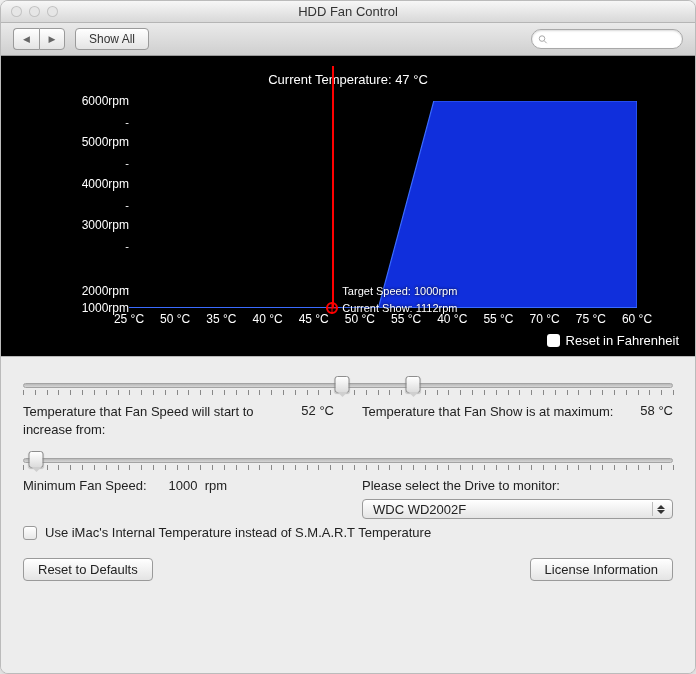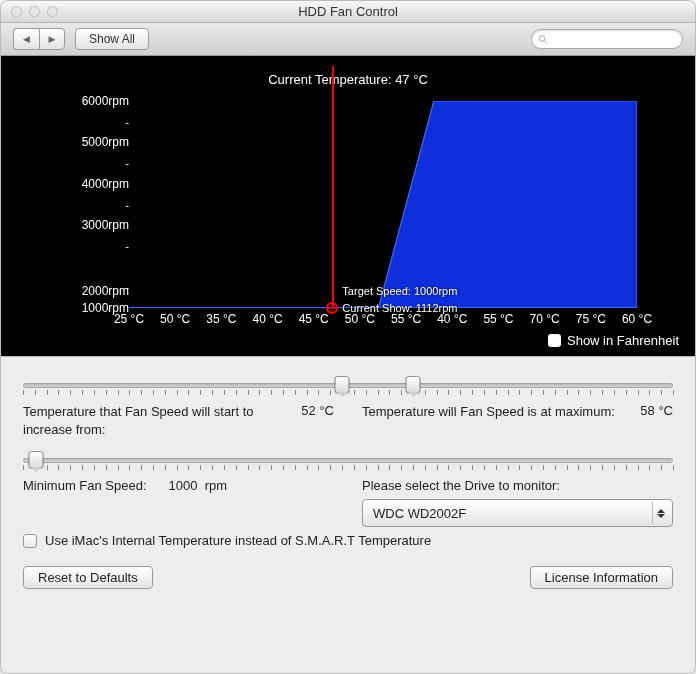--- a/index.html
+++ b/index.html
@@ -101,21 +101,21 @@
   .chk { display: flex; align-items: center; gap: 8px; margin: 6px 0; }
   .chk .cbox {
     width: 14px; height: 14px; border-radius: 3px;
     background: linear-gradient(#fff,#e7e7e7); border: 1px solid #999;
     box-shadow: inset 0 1px 0 #fff;
   }
   .select {
     position: relative; margin-top: 6px;
     background: linear-gradient(#ffffff,#e4e4e4);
     border: 1px solid #9a9a9a; border-radius: 4px;
-    height: 28px; display:flex; align-items:center;
+    height: 20px; display:flex; align-items:center;
     padding: 0 24px 0 10px; font-size: 13px;
     box-shadow: 0 1px 0 #fff inset;
   }
   .select .arrows {
     position:absolute; right:4px; top:2px; bottom:2px; width:16px;
     border-left:1px solid #bcbcbc; display:flex; flex-direction:column;
     align-items:center; justify-content:center; gap:1px;
   }
   .select .arrows .up, .select .arrows .down { width:0; height:0; border-left:4px solid transparent; border-right:4px solid transparent; }
   .select .arrows .up { border-bottom:4px solid #333; }
@@ -198,21 +198,21 @@
         <div class="xtick" style="left: 54.5455%;">55 °C</div>
         <div class="xtick" style="left: 63.6364%;">40 °C</div>
         <div class="xtick" style="left: 72.7273%;">55 °C</div>
         <div class="xtick" style="left: 81.8182%;">70 °C</div>
         <div class="xtick" style="left: 90.9091%;">75 °C</div>
         <div class="xtick" style="left: 100%;">60 °C</div>
       </div>
 
     <div class="fahr">
       <div class="box"></div>
-      <span>Show in Fahrenheit</span>
+      <span>Reset in Fahrenheit</span>
     </div>
   </div>
 
   <div class="controls">
 
     <div class="slider">
       <div class="track"></div>
       <div class="tickmarks" id="tk1">
           <div class="tm" style="left: 0%;"></div>
           <div class="tm" style="left: 1.81818%;"></div>
@@ -274,21 +274,21 @@
       <div class="thumb" id="thumbA" style="left: 49.0909%;"></div>
       <div class="thumb" id="thumbB" style="left: 60%;"></div>
     </div>
 
     <div class="row">
       <div class="half">
         <div class="lbl">Temperature that Fan Speed will start to increase from:</div>
         <div class="val">52 °C</div>
       </div>
       <div class="half">
-        <div class="lbl">Temperature will Fan Speed is at maximum:</div>
+        <div class="lbl">Temperature that Fan Show is at maximum:</div>
         <div class="val">58 °C</div>
       </div>
     </div>
 
     <div class="slider">
       <div class="track"></div>
       <div class="tickmarks" id="tk2">
           <div class="tm" style="left: 0%;"></div>
           <div class="tm" style="left: 1.81818%;"></div>
           <div class="tm" style="left: 3.63636%;"></div>

